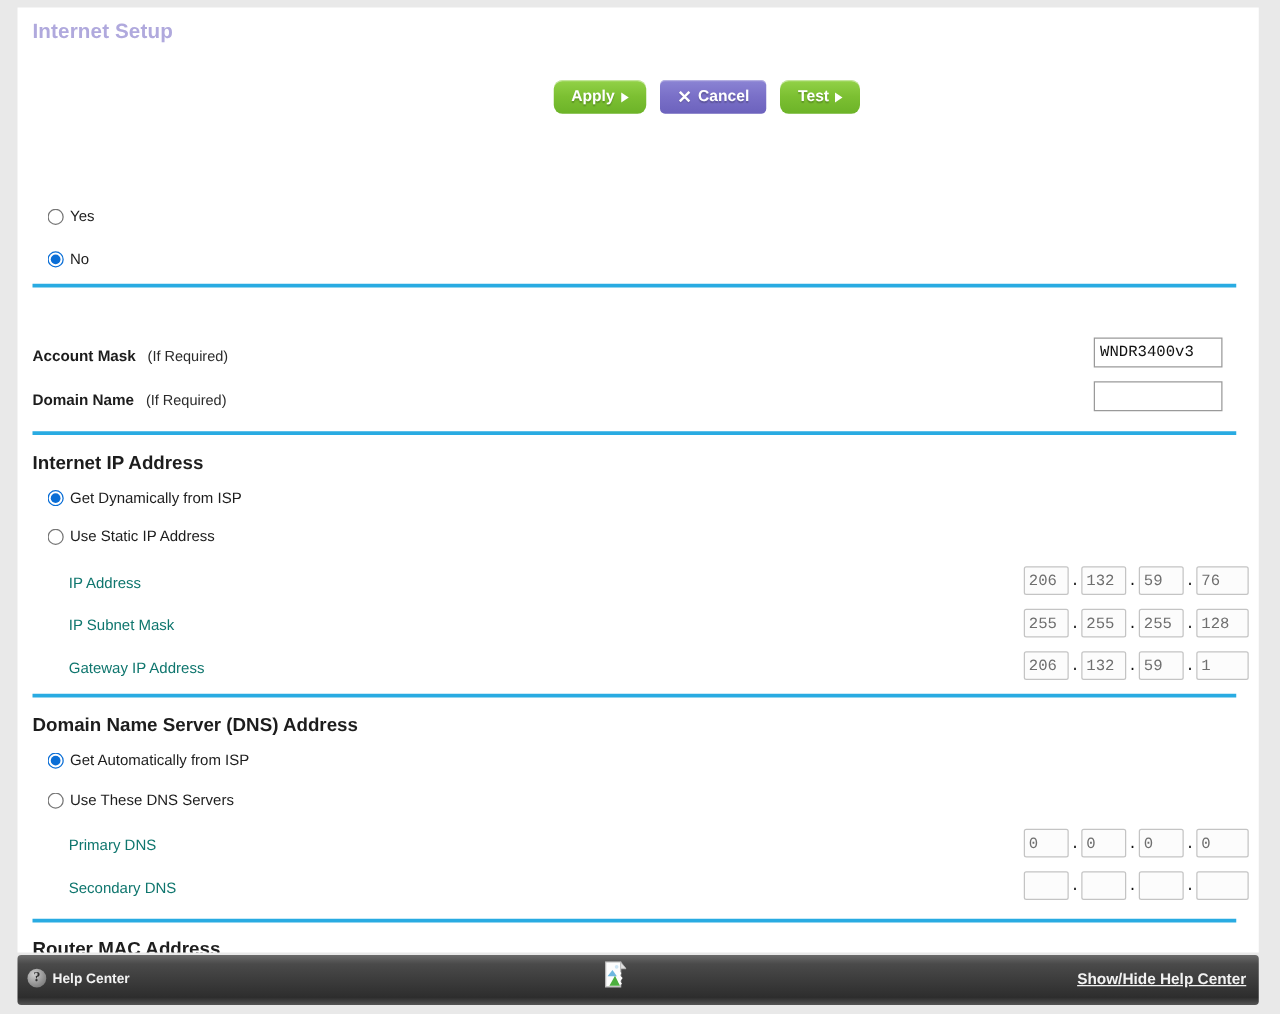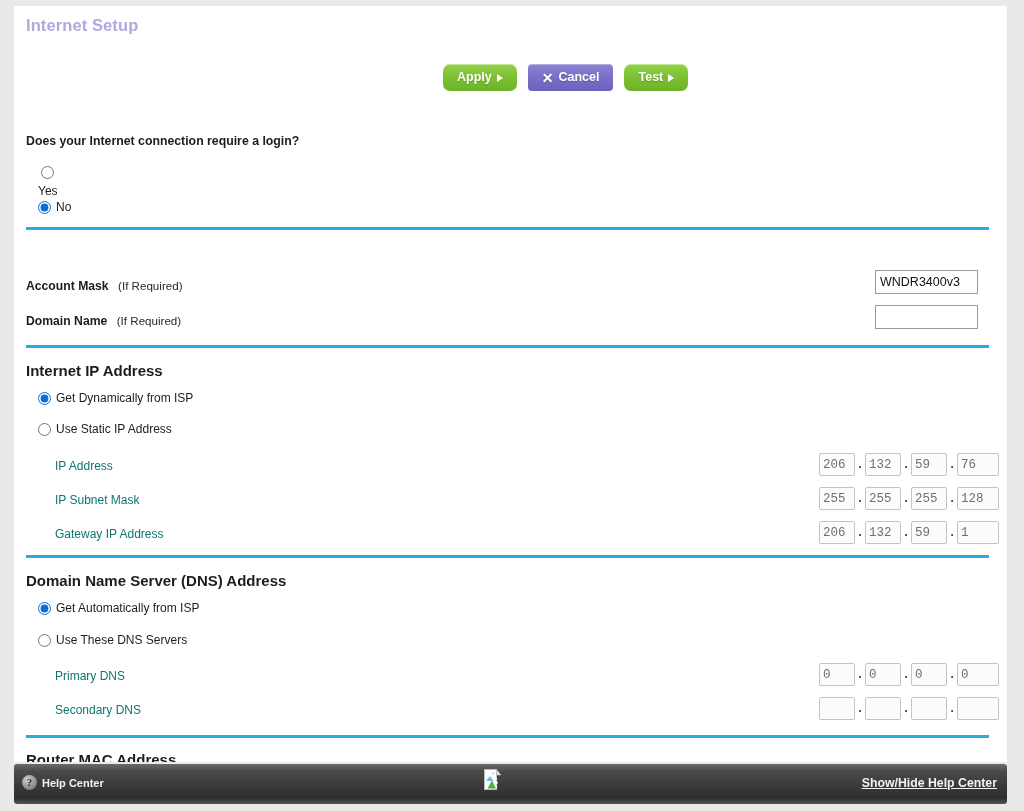--- a/index.html
+++ b/index.html
@@ -153,21 +153,21 @@
     background: #29abe2;
   }
 
   
   .txt-input {
     position: absolute;
     height: 24px;
     box-sizing: border-box;
     border: 1px solid #9a9a9a;
     background: #ffffff;
-    font-family: Liberation Sans, sans-serif;
+    font-family: Liberation Mono, monospace;
     font-size: 12.5px;
     color: #111;
     padding: 0 4px;
     outline: none;
   }
 
   
   .octets {
     position: absolute;
     display: flex;
@@ -270,23 +270,22 @@
       <button class="btn btn-purple">
         <span class="xmark">✕</span>
         <span>Cancel</span>
       </button>
       <button class="btn btn-green">
         <span>Test</span>
         <span class="tri"></span>
       </button>
     </div>
 
-    <div class="abs q-label" style="left:12px; top:128px;">Does your Internet connection require a login?</div>
-
-    <div class="abs radio-row" style="left:24px; top:160px;flex-direction:column;">
+
+    <div class="abs radio-row" style="left:24px; top:160px;">
       <input type="radio" name="login" id="login-yes" style="">
       <label for="login-yes">Yes</label>
     </div>
 
     <div class="abs radio-row" style="left:24px; top:194px;">
       <input type="radio" name="login" id="login-no" checked="" style="">
       <label for="login-no">No</label>
     </div>
 
     <div class="divider" style="top:221px;"></div>

